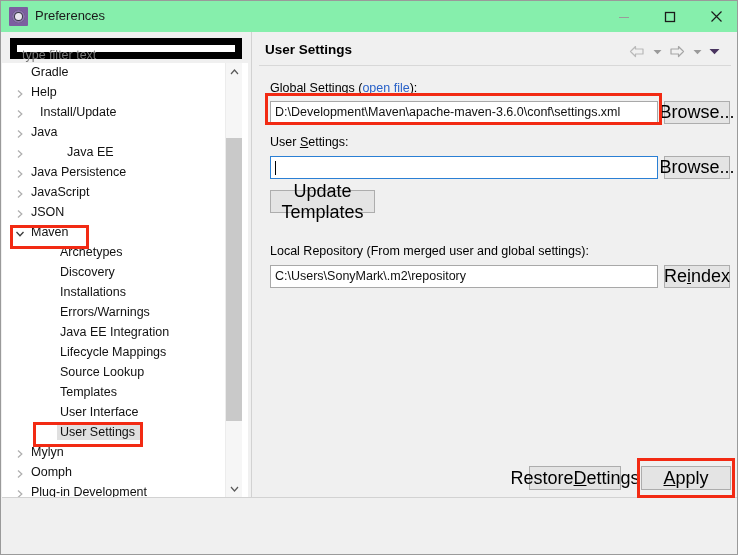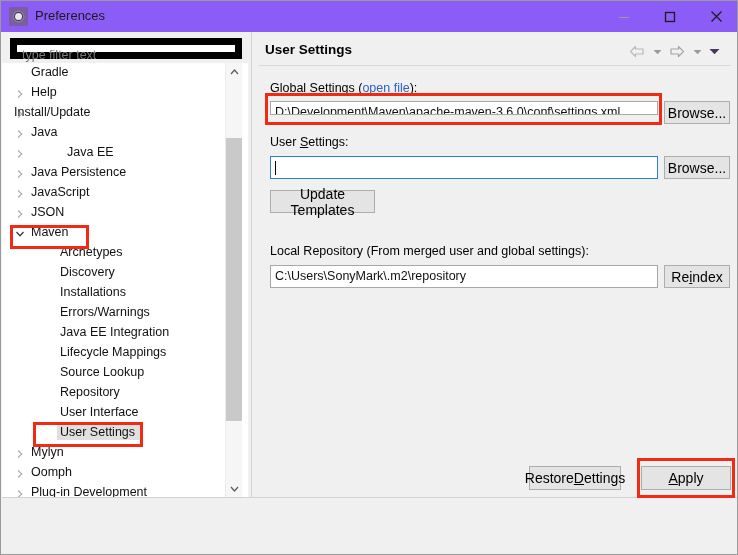--- a/index.html
+++ b/index.html
@@ -21,21 +21,21 @@
     border: 1px solid #9a9a9a;
     box-sizing: border-box;
     overflow: hidden;
   }
 
   
   #titlebar {
     position: absolute;
     left: 0; top: 0;
     width: 738px; height: 31px;
-    background: #8b5cf6;
+    background: #86efac;
     box-sizing: border-box;
   }
   #title-icon {
     position: absolute;
     left: 8px; top: 6px;
     width: 19px; height: 19px;
     background: #7c5ea0;
     border-radius: 1px;
   }
   #title-icon .gear {
@@ -199,36 +199,36 @@
     position: absolute;
     background: #ffffff;
     border: 1px solid #a8a8a8;
     box-sizing: border-box;
     font-size: 12.5px;
     color: #111111;
     padding: 3px 4px;
     overflow: hidden;
     white-space: nowrap;
   }
-  #fld-global { left: 269px; top: 100px; width: 388px; height: 14px; }
+  #fld-global { left: 269px; top: 100px; width: 388px; height: 23px; }
   #fld-user   { left: 269px; top: 155px; width: 388px; height: 23px; border: 1px solid #2a7fd4; }
   #fld-local  { left: 269px; top: 264px; width: 388px; height: 23px; }
   #caret {
     position: absolute;
     left: 4px; top: 4px;
     width: 1px; height: 14px;
     background: #000000;
   }
 
   .btn {
     position: absolute;
     background: #e4e4e4;
     border: 1px solid #adadad;
     box-sizing: border-box;
-    font-size: 14px;
+    font-size: 18px;
     color: #000000;
     display: flex;
     align-items: center;
     justify-content: center;
     text-align: center;
   }
   #btn-browse1 { left: 663px; top: 100px; width: 66px; height: 23px; }
   #btn-browse2 { left: 663px; top: 155px; width: 66px; height: 23px; }
   #btn-update  { left: 269px; top: 189px; width: 105px; height: 23px; }
   #btn-reindex { left: 663px; top: 264px; width: 66px; height: 23px; }
@@ -301,21 +301,21 @@
         <div class="tree-row">
           <span class="arrow" style="left: 13px;"><svg width="10" height="10" viewBox="0 0 10 10">
               <path d="M3 1.5 L6.8 5 L3 8.5" fill="none" stroke="#b0b0b0" stroke-width="1.3"></path>
             </svg></span>
           <span class="label" style="left: 29px;">Help</span>
         </div>
         <div class="tree-row">
           <span class="arrow" style="left: 13px;"><svg width="10" height="10" viewBox="0 0 10 10">
               <path d="M3 1.5 L6.8 5 L3 8.5" fill="none" stroke="#b0b0b0" stroke-width="1.3"></path>
             </svg></span>
-          <span class="label" style="left: 12px;">Install/Update</span>
+          <span class="label" style="left: 38px;">Install/Update</span>
         </div>
         <div class="tree-row">
           <span class="arrow" style="left: 13px;"><svg width="10" height="10" viewBox="0 0 10 10">
               <path d="M3 1.5 L6.8 5 L3 8.5" fill="none" stroke="#b0b0b0" stroke-width="1.3"></path>
             </svg></span>
           <span class="label" style="left: 29px;">Java</span>
         </div>
         <div class="tree-row">
           <span class="arrow" style="left: 13px;"><svg width="10" height="10" viewBox="0 0 10 10">
               <path d="M3 1.5 L6.8 5 L3 8.5" fill="none" stroke="#b0b0b0" stroke-width="1.3"></path>
@@ -361,21 +361,21 @@
         <div class="tree-row">
           <span class="label" style="left: 58px;">Java EE Integration</span>
         </div>
         <div class="tree-row">
           <span class="label" style="left: 58px;">Lifecycle Mappings</span>
         </div>
         <div class="tree-row">
           <span class="label" style="left: 58px;">Source Lookup</span>
         </div>
         <div class="tree-row">
-          <span class="label" style="left: 58px;">Repository</span>
+          <span class="label" style="left: 58px;">Templates</span>
         </div>
         <div class="tree-row">
           <span class="label" style="left: 58px;">User Interface</span>
         </div>
         <div class="tree-row selected">
           <span class="label" style="left: 58px;">User Settings</span>
         </div>
         <div class="tree-row">
           <span class="arrow" style="left: 13px;"><svg width="10" height="10" viewBox="0 0 10 10">
               <path d="M3 1.5 L6.8 5 L3 8.5" fill="none" stroke="#b0b0b0" stroke-width="1.3"></path>

